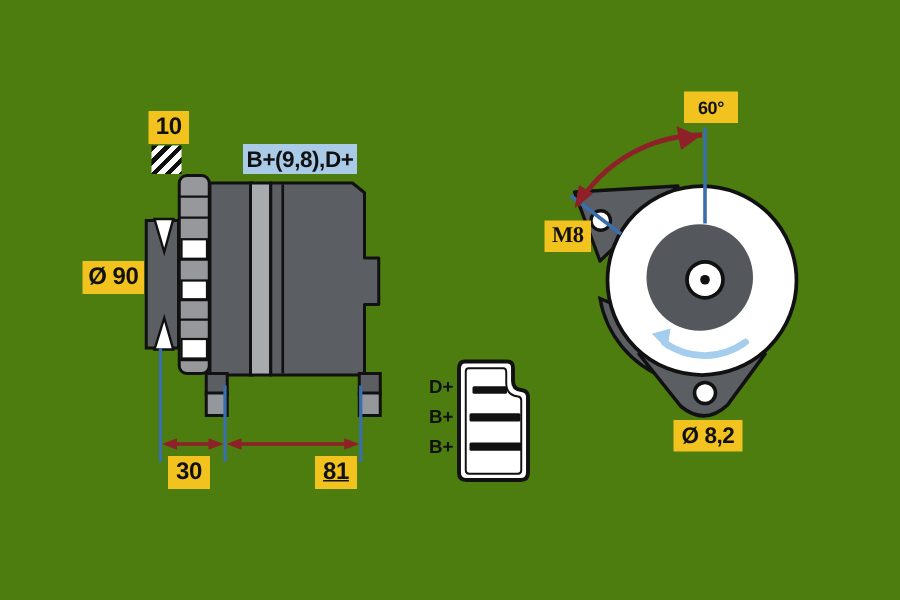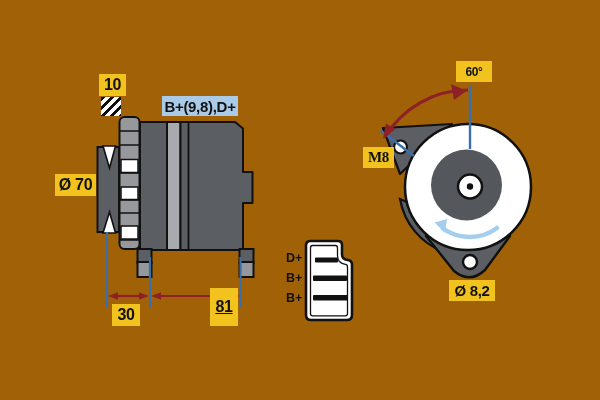--- a/index.html
+++ b/index.html
@@ -1,17 +1,17 @@
 <!DOCTYPE html>
 <html><head>
 <meta charset="utf-8">
 <style>
   html,body{margin:0;padding:0;background:#ffffff;}
   .canvas{
-    position:relative;width:600px;height:400px;background:#a16207;overflow:hidden;
+    position:relative;width:600px;height:400px;background:#4d7c0f;overflow:hidden;
     font-family:"Liberation Sans", sans-serif;
   }
   .canvas svg{position:absolute;left:0;top:0;}
   .tag{
     position:absolute;display:flex;align-items:center;justify-content:center;
     background:#F2C21E;color:#111;font-weight:bold;font-size:16px;line-height:1;
     letter-spacing:-0.3px;
   }
   .tag.blue{background:#A9CBE8;margin-left:29px;}
   .pin-label{
@@ -112,25 +112,25 @@
       </g>
     </g>
   </svg>
 
   <div class="tag" style="left:99px;top:74px;width:27px;height:22px;">10</div>
 
   <div class="hatch" style="left:101px;top:97px;width:20px;height:19px;"></div>
 
   <div class="tag blue" style="left:133px;top:96px;width:76px;height:20px;font-size:15px;">B+(9,8),D+</div>
 
-  <div class="tag" style="left:55px;top:174px;width:41px;height:22px;">Ø 70</div>
+  <div class="tag" style="left:55px;top:174px;width:41px;height:22px;">Ø 90</div>
 
   <div class="tag" style="left:112px;top:304px;width:28px;height:22px;">30</div>
 
-  <div class="tag" style="left:210px;top:288px;width:28px;height:38px;text-decoration:underline;">81</div>
+  <div class="tag" style="left:210px;top:304px;width:28px;height:22px;text-decoration:underline;">81</div>
 
   <div class="pin-label" style="left:286px;top:252px;width:18px;height:13px;">D+</div>
   <div class="pin-label" style="left:286px;top:271.5px;width:18px;height:13px;">B+</div>
   <div class="pin-label" style="left:286px;top:291.5px;width:18px;height:13px;">B+</div>
 
   <div class="tag" style="left:424px;top:61px;width:36px;height:21px;font-size:12px;margin-left:32px;">60°</div>
 
   <div class="tag" style="left:363px;top:147px;width:31px;height:21px;font-size:15px;font-family:Liberation Serif, serif;">M8</div>
 
   <div class="tag" style="left:449px;top:280px;width:46px;height:21px;font-size:15px;">Ø 8,2</div>

